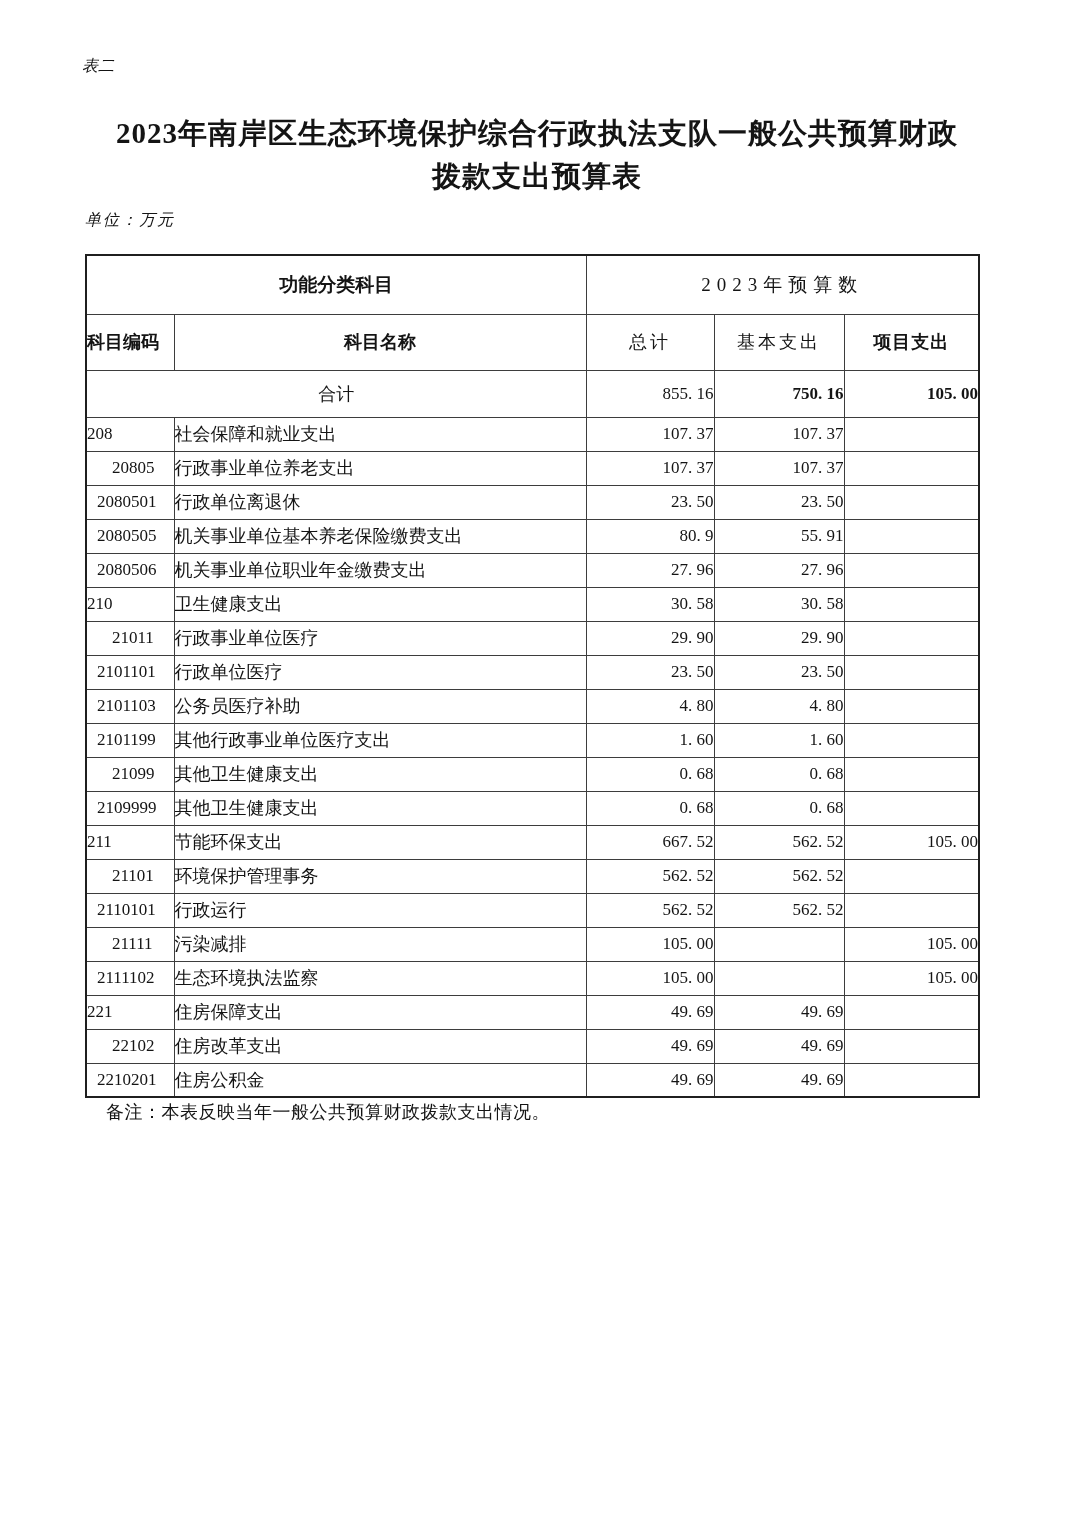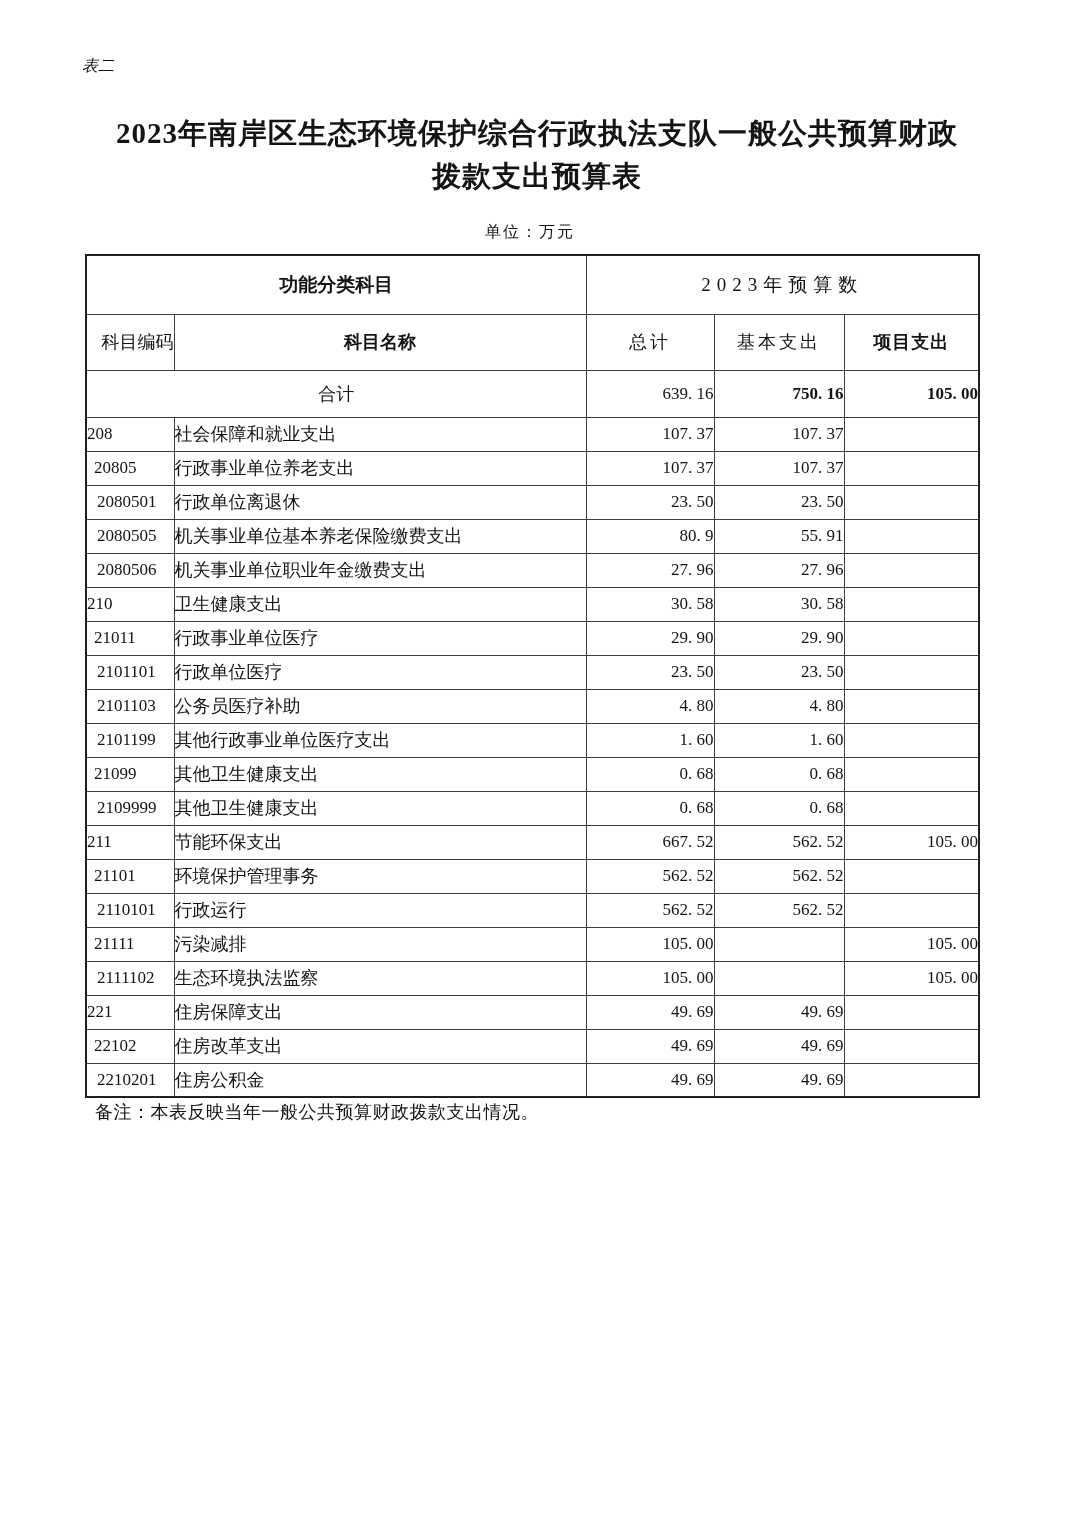--- a/index.html
+++ b/index.html
@@ -27,26 +27,27 @@
     left: 0;
     width: 100%;
     text-align: center;
     font-size: 29px;
     font-weight: 700;
     line-height: 43px;
     letter-spacing: 1px;
   }
   .unit-label {
     position: absolute;
-    top: 222px;
+    top: 210px;
     left: 85px;
     width: 890px;
-    text-align: center;
+    text-align: left;
     font-size: 16px;
     letter-spacing: 2px;
+    font-style: italic;
   }
   table.budget {
     position: absolute;
     left: 85px;
     top: 254px;
     width: 893px;
     border-collapse: collapse;
     table-layout: fixed;
     border: 2px solid #1f1f1f;
   }
@@ -67,22 +68,22 @@
     font-weight: 700;
   }
   .th-group-right {
     font-size: 19px;
     font-weight: 400;
     text-align: center;
     letter-spacing: 6px;
   }
   .th-code {
     font-size: 18px;
-    font-weight: 400;
-    text-align: right;
+    font-weight: 700;
+    text-align: left;
     white-space: normal;
     line-height: 25px;
     padding: 0 14px;
   }
   .th-name {
     font-size: 18px;
     font-weight: 700;
     text-align: center;
   }
   .th-total, .th-basic {
@@ -108,30 +109,30 @@
   }
   .num-project {
     padding-right: 8px;
   }
   .bold { font-weight: 700; margin-left: 40px; }
   .cell-code {
     font-size: 17px;
     text-align: left;
     padding-left: 3px;
   }
-  .cell-code.indent-1 { padding-left: 7px; }
+  .cell-code.indent-1 { padding-left: 25px; }
   .cell-code.indent-2 { padding-left: 10px; }
   .cell-name {
     font-size: 18px;
     text-align: left;
     padding-left: 10px;
   }
   .remark {
     position: absolute;
-    left: 95px;
+    left: 106px;
     top: 1100px;
     font-size: 18px;
     letter-spacing: 0.5px;
     text-align: center;
   }
 </style>
 </head>
 <body>
 
 <div class="doc-label">表二</div>
@@ -160,21 +161,21 @@
       <th class="th-code">科目编码</th>
       <th class="th-name">科目名称</th>
       <th class="th-total">总计</th>
       <th class="th-basic">基本支出</th>
       <th class="th-project">项目支出</th>
     </tr>
   </thead>
   <tbody>
     <tr class="total-row">
       <td class="cell-total-label" colspan="2">合计</td>
-      <td class="num">639. 16</td>
+      <td class="num">855. 16</td>
       <td class="num bold">750. 16</td>
       <td class="num num-project bold">105. 00</td>
     </tr>
   <tr class="data-row">
     <td class="cell-code indent-0">208</td>
     <td class="cell-name">社会保障和就业支出</td>
     <td class="num">107. 37</td>
     <td class="num">107. 37</td>
     <td class="num num-project"></td>
   </tr>

